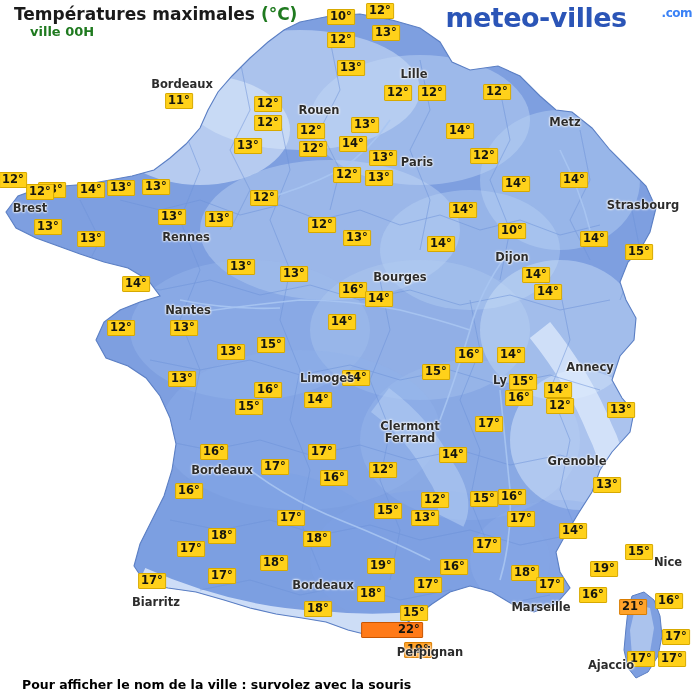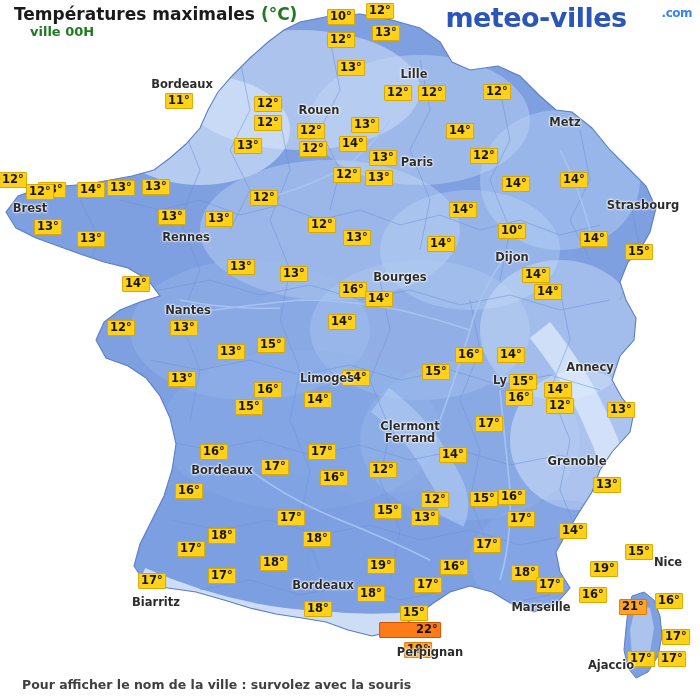--- a/index.html
+++ b/index.html
@@ -83,21 +83,21 @@
   }
 
   
   .footer {
     position: absolute;
     left: 22px;
     bottom: 8px;
     z-index: 40;
     font-size: 12.5px;
     font-weight: bold;
-    color: #404040;
+    color: #000000;
     white-space: nowrap;
   }
 
   
   .map-svg {
     position: absolute;
     left: 0;
     top: 0;
     width: 700px;
     height: 700px;
@@ -349,21 +349,21 @@
       <div class="temp" style="left: 454px; top: 567px;">16°</div>
       <div class="temp" style="left: 550px; top: 585px;">17°</div>
       <div class="temp" style="left: 222px; top: 576px;">17°</div>
       <div class="temp" style="left: 152px; top: 581px;">17°</div>
       <div class="temp" style="left: 371px; top: 594px;">18°</div>
       <div class="temp" style="left: 593px; top: 595px;">16°</div>
       <div class="temp warm" style="left: 633px; top: 607px;">21°</div>
       <div class="temp" style="left: 669px; top: 601px;">16°</div>
       <div class="temp" style="left: 318px; top: 609px;">18°</div>
       <div class="temp" style="left: 414px; top: 613px;">15°</div>
-      <div class="temp hot" style="left: 410px; top: 630px; padding-left: 36px;">22°</div>
+      <div class="temp hot" style="left: 392px; top: 630px; padding-left: 36px;">22°</div>
       <div class="temp warm" style="left: 418px; top: 650px;">19°</div>
       <div class="temp" style="left: 641px; top: 659px;">17°</div>
       <div class="temp" style="left: 672px; top: 659px;">17°</div>
       <div class="temp" style="left: 676px; top: 637px;">17°</div>
     </div>
   <div id="cities-layer">
       <div class="city" style="left: 182px; top: 84px;">Bordeaux</div>
       <div class="city" style="left: 414px; top: 55px; margin-top: 19px;">Lille</div>
       <div class="city" style="left: 319px; top: 110px;">Rouen</div>
       <div class="city" style="left: 565px; top: 122px;">Metz</div>

